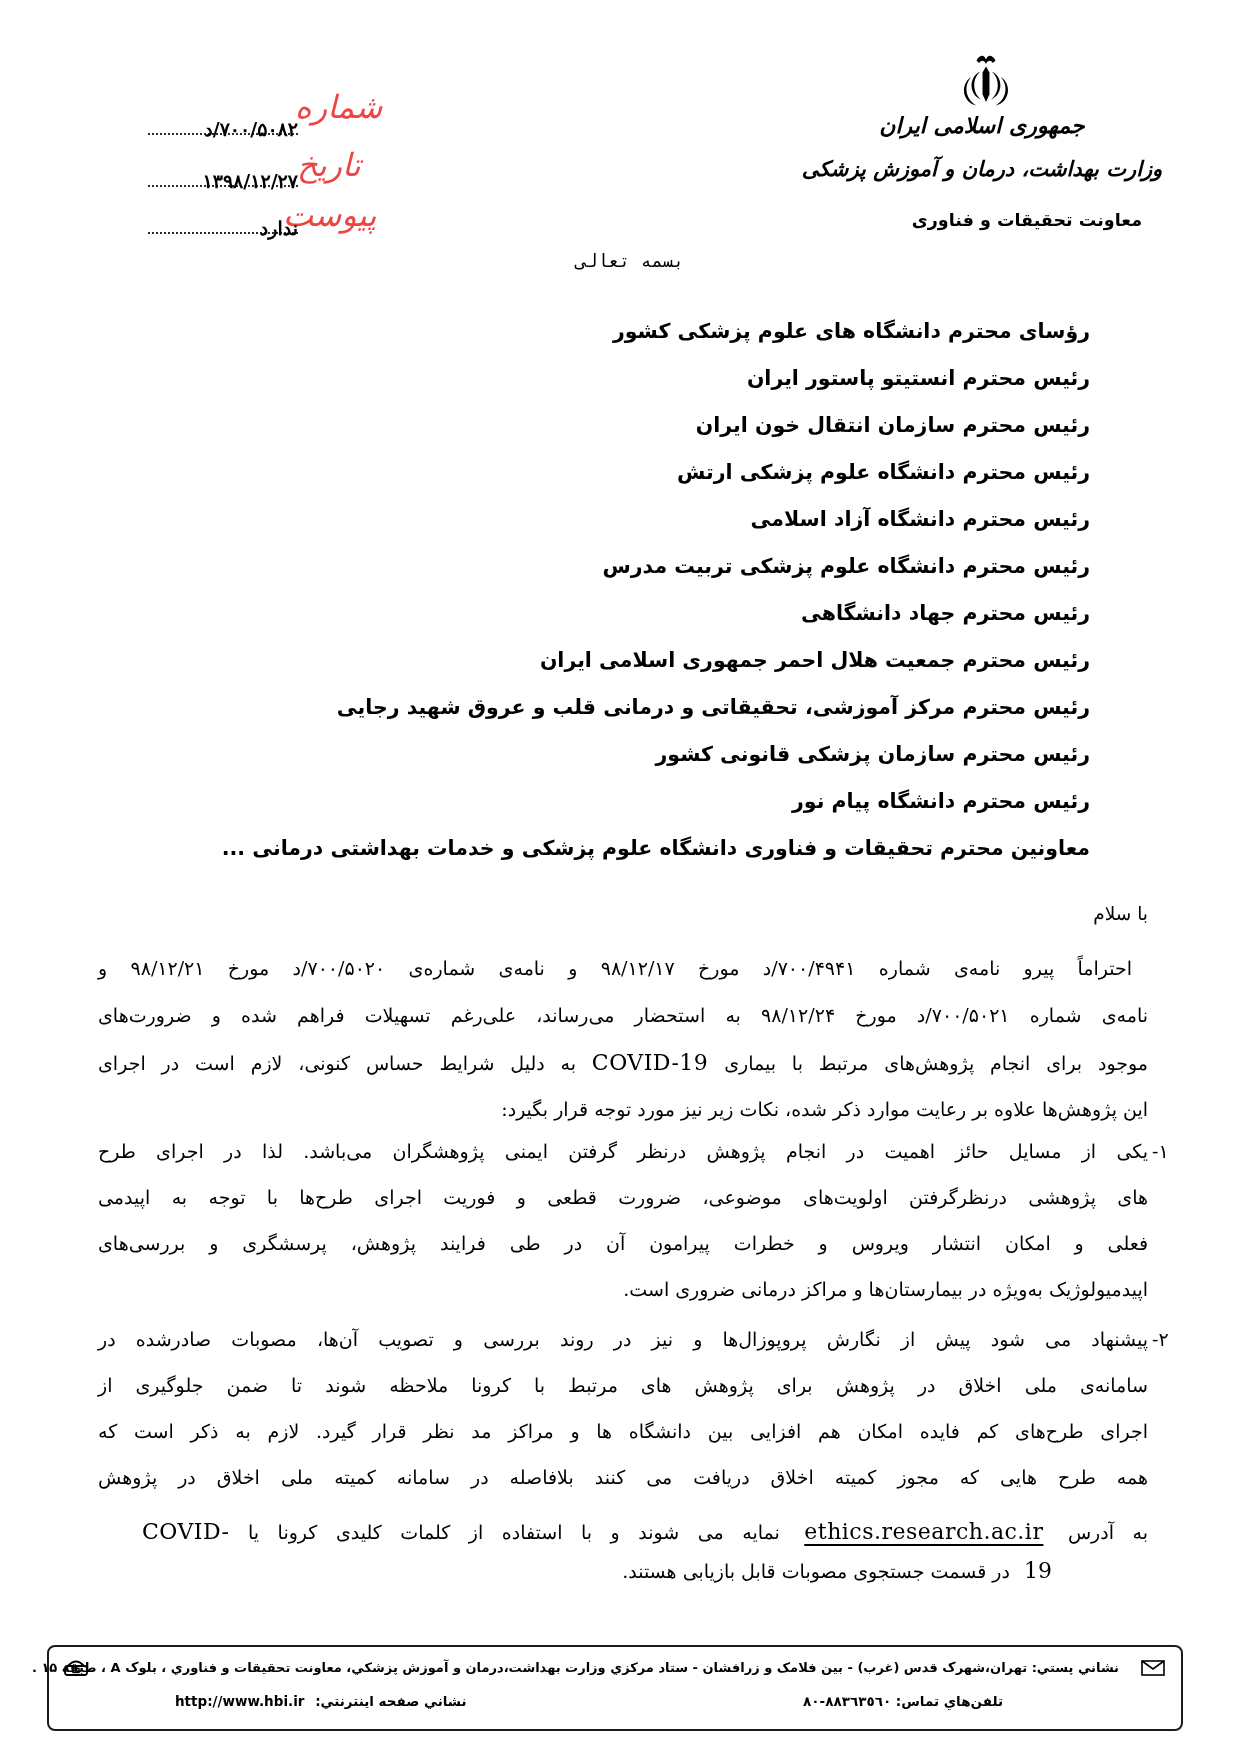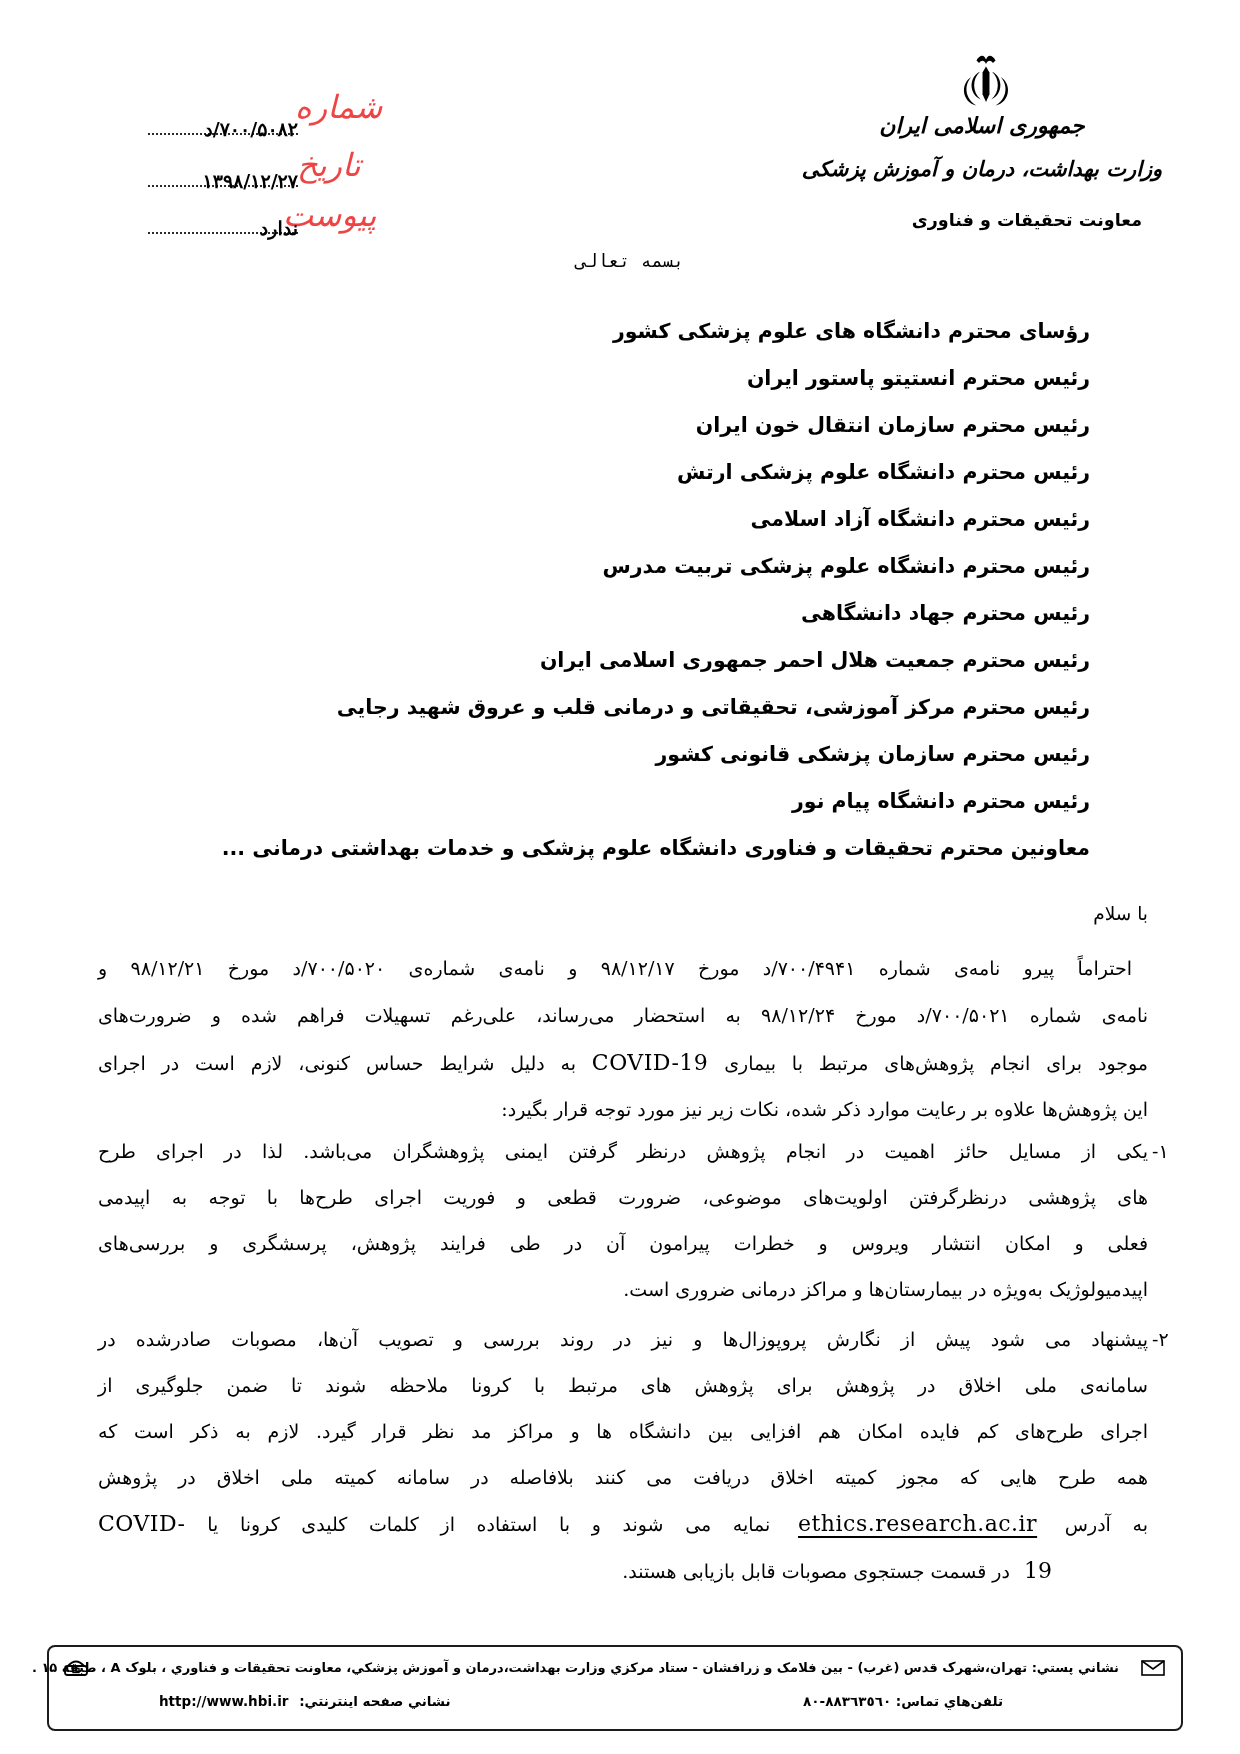--- a/index.html
+++ b/index.html
@@ -48,35 +48,35 @@
   .url{text-decoration:underline;text-underline-offset:5px;padding:0 6px;}
 
   .item{position:absolute;left:98px;width:1050px;}
   .item1{top:1128px;}
   .item2{top:1316px;}
   .marker{position:absolute;right:-40px;top:0;width:36px;height:46px;line-height:46px;
           font-family:"DejaVu Serif",serif;font-size:19px;text-align:left;}
   .lines>div{height:46px;line-height:46px;text-align:justify;text-align-last:justify;
              white-space:nowrap;font-family:"DejaVu Serif",serif;font-size:19px;}
   .endright>div:last-child{text-align-last:right;}
-  .l5{height:48px;line-height:48px;}
+  .l5{height:48px;line-height:64px;margin-left:44px;}
   .l6{height:46px;line-height:46px;text-align:left;text-align-last:right;padding-left:0;
       padding-right:96px;font-family:"DejaVu Serif",serif;font-size:19px;}
   .l6 .latin{margin-left:8px;}
 
   
   .footer{position:absolute;left:47px;top:1645px;width:1136px;height:86px;
           border:2.5px solid #1c1c1c;border-radius:8px;box-sizing:border-box;}
   .f-line1{position:absolute;top:13px;right:62px;left:50px;text-align:right;
            font-size:13px;font-weight:bold;white-space:nowrap;}
   .f-env{position:absolute;top:13px;right:16px;width:24px;height:16px;}
   .f-phoneicon{position:absolute;top:10px;left:14px;width:26px;height:20px;}
   .f-line2-phone{position:absolute;top:46px;right:178px;font-size:13.5px;font-weight:bold;
                  white-space:nowrap;}
-  .f-line2-web{position:absolute;top:46px;left:110px;font-size:13.5px;font-weight:bold;
+  .f-line2-web{position:absolute;top:46px;left:126px;font-size:13.5px;font-weight:bold;
                white-space:nowrap;direction:rtl;}
   .ltrnum{direction:ltr;unicode-bidi:embed;}
   .f-url{direction:ltr;unicode-bidi:embed;font-weight:bold;margin-right:6px;}
 </style>
 </head>
 <body>
 
 <div class="page">
 
   <div>

